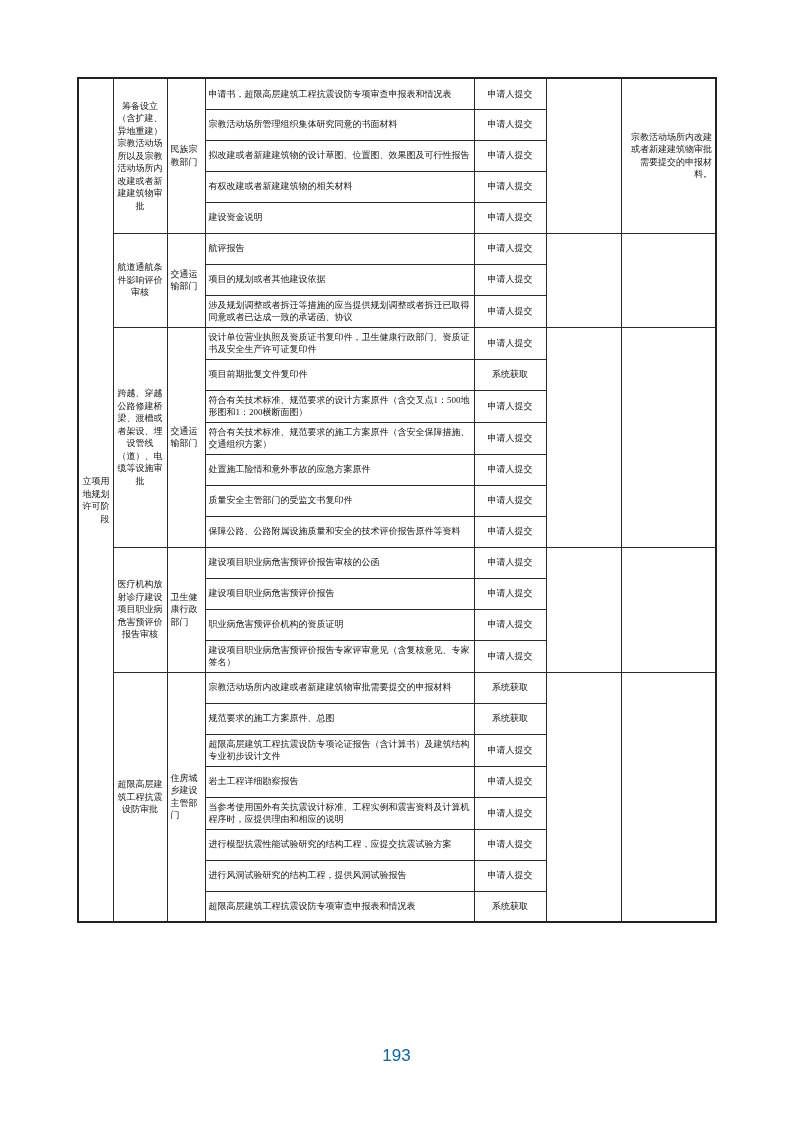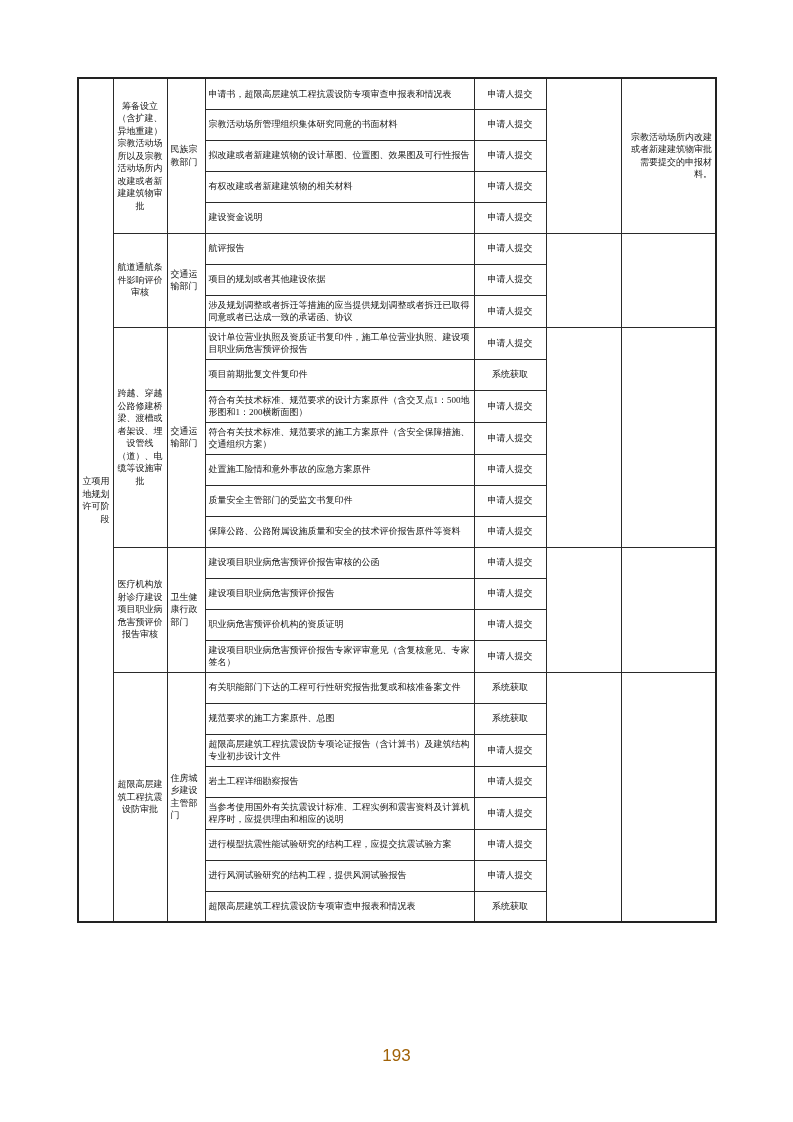--- a/index.html
+++ b/index.html
@@ -39,21 +39,21 @@
   td.c-blank  { }
   td.c-remark { text-align: right; font-size: 8.6px; padding: 3px 4px; }
 
   .page-number {
     position: absolute;
     left: 0; right: 0;
     top: 1046px;
     text-align: center;
     font-family: "Liberation Sans", "DejaVu Sans", sans-serif;
     font-size: 17px;
-    color: #a16207;
+    color: #0369a1;
   }
 </style>
 </head>
 <body>
 
 <div class="sheet">
 
   <table class="approval">
     <colgroup>
       <col style="width:35px">
@@ -102,21 +102,21 @@
           <td class="c-mat">项目的规划或者其他建设依据</td>
           <td class="c-src">申请人提交</td>
         </tr>
         <tr>
           <td class="c-mat">涉及规划调整或者拆迁等措施的应当提供规划调整或者拆迁已取得同意或者已达成一致的承诺函、协议</td>
           <td class="c-src">申请人提交</td>
         </tr>
         <tr>
           <td class="c-item" rowspan="7">跨越、穿越公路修建桥梁、渡槽或者架设、埋设管线（道）、电缆等设施审批</td>
           <td class="c-dept" rowspan="7">交通运输部门</td>
-          <td class="c-mat">设计单位营业执照及资质证书复印件，施工单位营业执照、建设项目职业病危害预评价报告</td>
+          <td class="c-mat">设计单位营业执照及资质证书复印件，卫生健康行政部门、资质证书及安全生产许可证复印件</td>
           <td class="c-src">申请人提交</td>
           <td class="c-blank" rowspan="7"></td>
           <td class="c-remark" rowspan="7"></td>
         </tr>
         <tr>
           <td class="c-mat">项目前期批复文件复印件</td>
           <td class="c-src">系统获取</td>
         </tr>
         <tr>
           <td class="c-mat">符合有关技术标准、规范要求的设计方案原件（含交叉点1：500地形图和1：200横断面图）</td>
@@ -154,21 +154,21 @@
           <td class="c-mat">职业病危害预评价机构的资质证明</td>
           <td class="c-src">申请人提交</td>
         </tr>
         <tr>
           <td class="c-mat">建设项目职业病危害预评价报告专家评审意见（含复核意见、专家签名）</td>
           <td class="c-src">申请人提交</td>
         </tr>
         <tr>
           <td class="c-item" rowspan="8">超限高层建筑工程抗震设防审批</td>
           <td class="c-dept" rowspan="8">住房城乡建设主管部门</td>
-          <td class="c-mat">有关职能部门下达的工程可行性研究报告批复或和核准备案文件</td>
+          <td class="c-mat">宗教活动场所内改建或者新建建筑物审批需要提交的申报材料</td>
           <td class="c-src">系统获取</td>
           <td class="c-blank" rowspan="8"></td>
           <td class="c-remark" rowspan="8"></td>
         </tr>
         <tr>
           <td class="c-mat">规范要求的施工方案原件、总图</td>
           <td class="c-src">系统获取</td>
         </tr>
         <tr>
           <td class="c-mat">超限高层建筑工程抗震设防专项论证报告（含计算书）及建筑结构专业初步设计文件</td>

